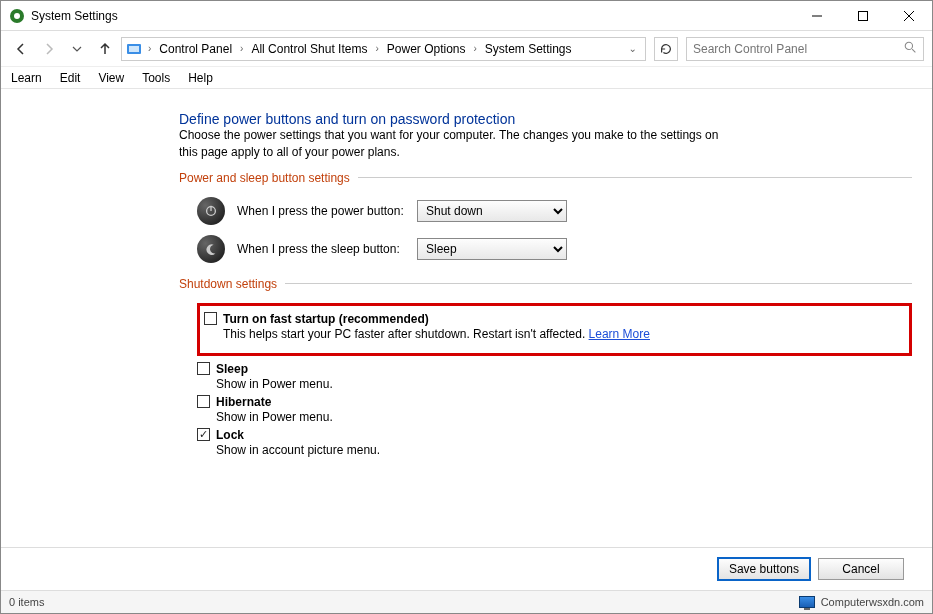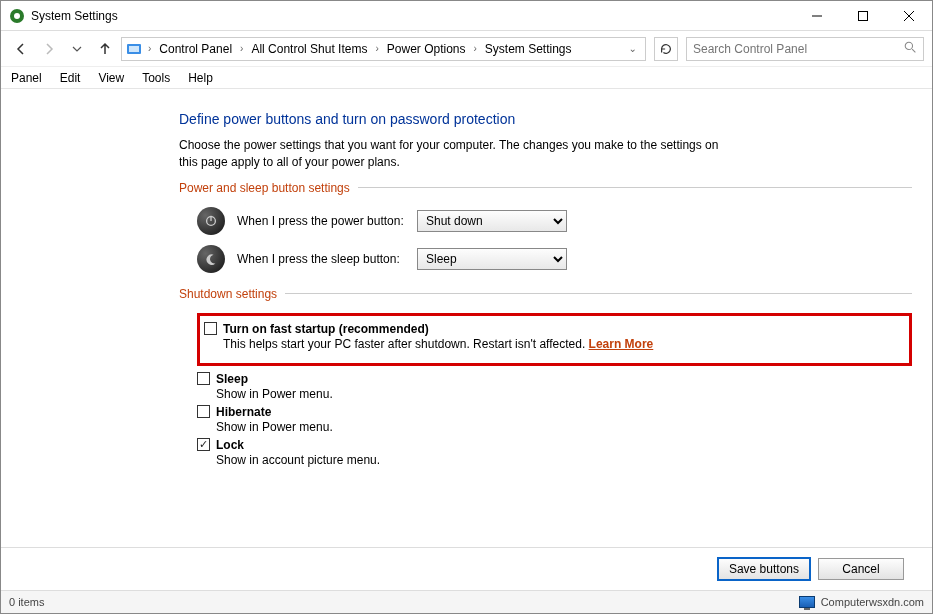--- a/index.html
+++ b/index.html
@@ -17,38 +17,38 @@
 .breadcrumb .bc-icon { width: 16px; height: 16px; flex-shrink: 0; }
 .breadcrumb .chev { color: #666; font-size: 10px; padding: 0 2px; }
 .breadcrumb .crumb { padding: 0 2px; white-space: nowrap; font-size: 12px; }
 .breadcrumb .bc-dropdown { margin-left: auto; color: #666; font-size: 10px; padding-right:4px;}
 .refreshbtn { width: 24px; height: 24px; border: 1px solid #ccc; display: flex; align-items: center; justify-content: center; margin-left: 4px; }
 .searchbox { width: 238px; height: 24px; border: 1px solid #ccc; display: flex; align-items: center; padding: 0 6px; color: #888; margin-left: 4px; justify-content: space-between; }
 .searchbox input { border: none; outline: none; font-size: 12px; color: #555; width: 100%; background: transparent; }
 .menurow { display: flex; align-items: center; height: 22px; padding: 0 10px; gap: 18px; border-bottom: 1px solid #e5e5e5; font-size: 12px; }
 .menurow span { cursor: default; }
 .content { flex: 1; overflow: auto; padding: 22px 20px 10px 178px; border-bottom: 1px solid #ddd; position: relative; }
-h1.page-title { color: #003399; font-size: 14px; font-weight: 400; margin-bottom: 10px; }
+h1.page-title { color: #003399; font-size: 14px; font-weight: 400; }
 .page-desc { font-size: 12px; line-height: 1.4; margin-bottom: 10px; max-width: 560px; }
 .section-heading { display: flex; align-items: center; font-size: 12px; color: #c2410c; margin-bottom: 12px; gap: 8px; }
 .section-heading .line { flex: 1; height: 1px; background: #ccc; }
 .btnrow { display: flex; align-items: center; margin-bottom: 10px; padding-left: 18px; gap: 12px; }
 .pwr-icon { width: 28px; height: 28px; border-radius: 50%; background: radial-gradient(circle at 30% 30%, #666, #111); display: flex; align-items: center; justify-content: center; flex-shrink: 0; }
 .pwr-icon svg { width: 14px; height: 14px; }
 .btnrow .lbl { width: 168px; font-size: 12px; }
 select.combo { width: 150px; height: 22px; border: 1px solid #888; background: linear-gradient(#fdfdfd,#e8e8e8); font-size: 12px; padding: 0 4px; }
 .shutdown-list { padding-left: 18px; }
 .highlight-box { border: 3px solid #d40000; padding: 6px 8px 8px 4px; margin-bottom: 6px; }
 .chkrow { margin-bottom: 4px; }
 .chkrow .chkline { display: flex; align-items: center; gap: 6px; }
 .chkrow .chk { width: 13px; height: 13px; border: 1px solid #333; display: inline-flex; align-items: center; justify-content: center; background: #fff; flex-shrink: 0; }
 .chkrow .chk.checked::after { content: "✓"; font-size: 11px; line-height: 1; color: #222; }
 .chkrow .chklabel { font-size: 12px; font-weight: 700; }
 .chkrow .chkdesc { font-size: 12px; margin-left: 19px; margin-top: 1px; }
-a.learn { color: #c2410c; text-decoration: underline; font-weight: bold; }
+a.learn { color: #1d4ed8; text-decoration: underline; }
 .actionbar { display: flex; justify-content: flex-end; align-items: center; padding: 10px 28px; gap: 8px; border-bottom: 1px solid #ddd; }
 .actionbtn { min-width: 86px; height: 22px; font-size: 12px; border: 1px solid #999; background: linear-gradient(#fdfdfd,#e3e3e3); padding: 0 10px; cursor: default; }
 .actionbtn.primary { border: 1px solid #0a64c8; outline: 1px solid #0a64c8; }
 .statusbar { height: 22px; display: flex; align-items: center; padding: 0 8px; font-size: 11px; color: #444; justify-content: space-between; background: #f5f5f5; }
 .status-right { display:flex; align-items:center; gap:6px; }
 .monitor-icon { width:16px; height:12px; background: linear-gradient(#3a8ee6,#1a5fb4); border:1px solid #0a3a70; position:relative; }
 .monitor-icon::after { content:""; position:absolute; bottom:-3px; left:4px; width:6px; height:2px; background:#666; }
 </style>
 </head>
 <body>
@@ -125,21 +125,21 @@
   <div class="searchbox">
     <input placeholder="Search Control Panel" style="">
     <span><svg width="13" height="13" viewBox="0 0 16 16">
           <circle cx="6" cy="6" r="4.5" fill="none" stroke="#888" stroke-width="1.3"></circle>
           <line x1="10" y1="10" x2="14" y2="14" stroke="#888" stroke-width="1.3"></line>
         </svg></span>
   </div>
 </div>
 
 <div class="menurow">
-  <span>Panel</span>
+  <span>Learn</span>
   <span>Edit</span>
   <span>View</span>
   <span>Tools</span>
   <span>Help</span>
 </div>
 
 <div class="content">
   <h1 class="page-title">Define power buttons and turn on password protection</h1>
   <p class="page-desc">Choose the power settings that you want for your computer. The changes you make to the settings on this page apply to all of your power plans.</p>
 

